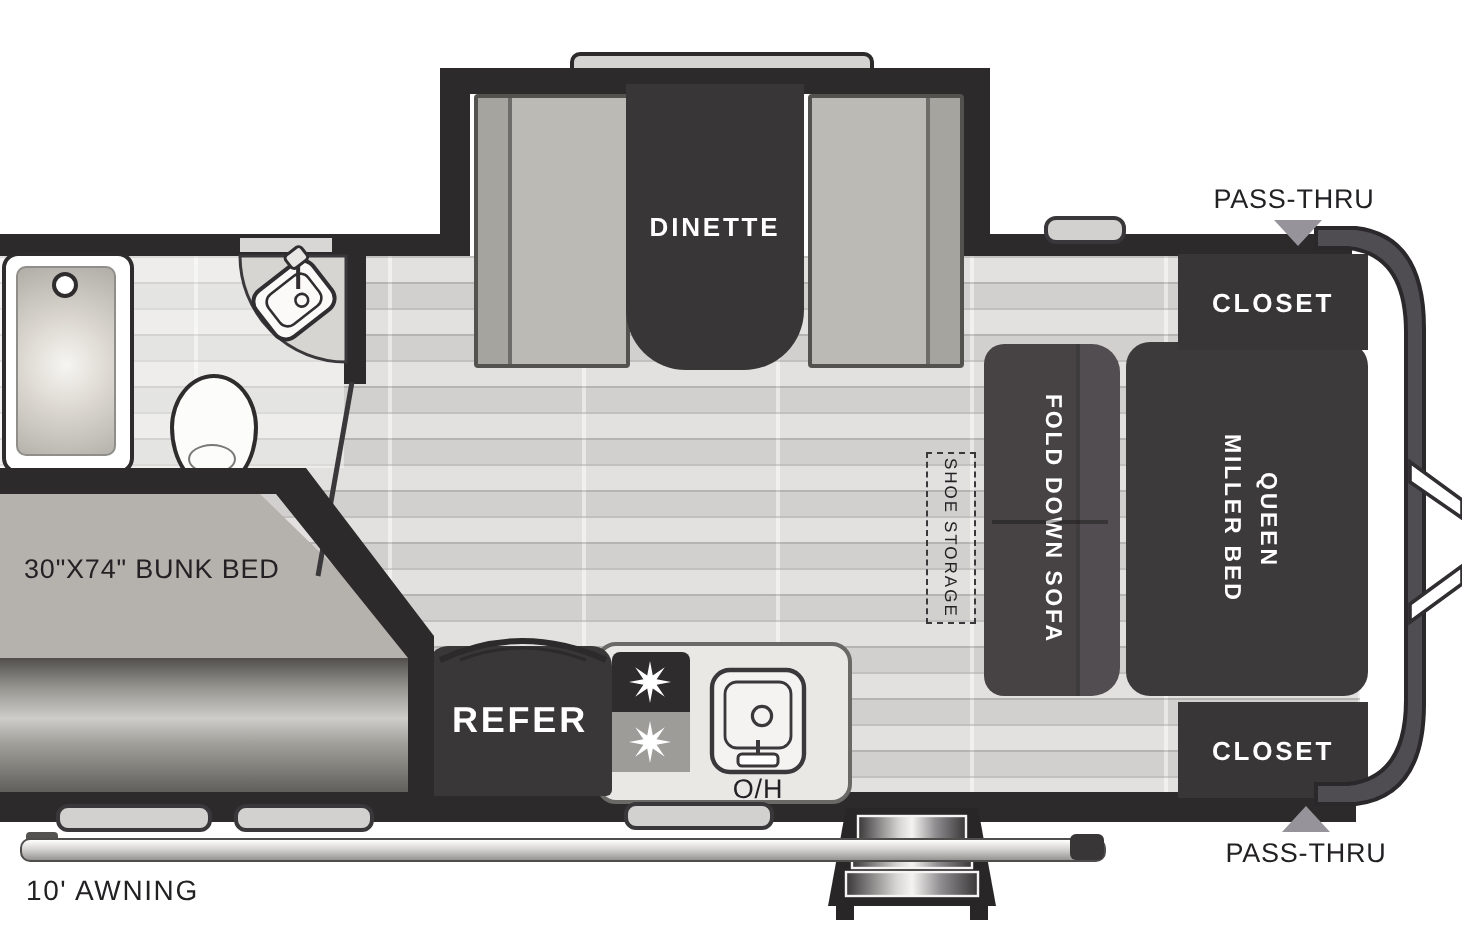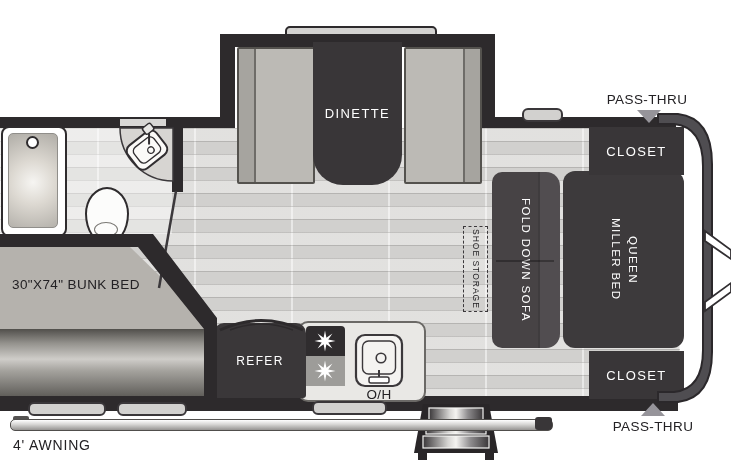--- a/index.html
+++ b/index.html
@@ -1,21 +1,21 @@
 <!DOCTYPE html>
 <html><head>
 <meta charset="utf-8">
 <style>
   html,body{margin:0;padding:0;background:#fff;}
   #plan{position:relative;width:731px;height:469px;background:#ffffff;overflow:hidden;
         font-family:"Liberation Sans",sans-serif;}
   .a{position:absolute;}
   .wall{background:#2d2a2c;}
   .lbl{font-weight:400;color:#232124;letter-spacing:.4px;white-space:nowrap;}
-  .wlbl{font-weight:400;color:#ffffff;letter-spacing:1.4px;white-space:nowrap;}
+  .wlbl{font-weight:700;color:#ffffff;letter-spacing:1.4px;white-space:nowrap;}
   .ctr{display:flex;align-items:center;justify-content:center;}
   .vtxt{writing-mode:vertical-rl;text-orientation:mixed;}
   .floor{background-color:#dcdbd9;background-image:
      repeating-linear-gradient(180deg,rgba(110,108,105,.28) 0 1px,transparent 1px 13px),
      repeating-linear-gradient(90deg,rgba(255,255,255,.5) 0 2px,transparent 2px 97px),
      repeating-linear-gradient(180deg,rgba(255,255,255,.16) 0 13px,rgba(0,0,0,.05) 13px 26px);}
   .pill{background:#d2d1cf;border:2px solid #3a373a;border-radius:6px;}
   .tri-down{width:0;height:0;border-left:12px solid transparent;border-right:12px solid transparent;border-top:13px solid #96949a;}
   .tri-up{width:0;height:0;border-left:12px solid transparent;border-right:12px solid transparent;border-bottom:13px solid #96949a;}
 </style>
@@ -50,21 +50,21 @@
   <div class="a" style="left:94px;top:222px;width:22px;height:13px;border:1.5px solid #7a7874;border-radius:50%;"></div>
   <div class="a wall" style="left:172px;top:117px;width:11px;height:75px;"></div>
   <div class="a wall" style="left:0;top:234px;width:141px;height:13px;"></div>
 
   <div class="a" style="left:0;top:247px;width:204px;height:82px;background:#b5b2ad;clip-path:polygon(0 0,130px 0,204px 72px,204px 82px,0 82px);"></div>
   <div class="a lbl" style="left:12px;top:277px;font-size:13.5px;">30"X74" BUNK BED</div>
   <div class="a" style="left:0;top:329px;width:204px;height:67px;background:linear-gradient(180deg,#514f4b 0%,#96948f 22%,#cfcdc9 45%,#a5a39e 62%,#615f5b 100%);"></div>
 
   <div class="a" style="left:298px;top:321px;width:124px;height:77px;background:#e9e8e5;border:2px solid #6b6966;border-radius:10px;"></div>
   <div class="a ctr" style="left:214px;top:323px;width:92px;height:75px;background:#3a3739;border-radius:10px 10px 3px 3px;">
-    <span class="wlbl" style="font-size:12px;">REFER</span>
+    <span class="wlbl" style="font-size:18px;">REFER</span>
   </div>
   <div class="a" style="left:306px;top:326px;width:39px;height:30px;background:#2f2c2e;border-radius:4px 4px 0 0;"></div>
   <div class="a" style="left:306px;top:356px;width:39px;height:30px;background:rgba(95,93,91,.55);"></div>
 
   <div class="a ctr" style="left:463px;top:226px;width:23px;height:84px;border:1.6px dashed #3b383b;">
     <span class="vtxt lbl" style="font-size:8.5px;letter-spacing:1px;">SHOE STORAGE</span>
   </div>
 
   <div class="a ctr" style="left:492px;top:172px;width:68px;height:176px;border-radius:10px 14px 14px 10px;background:linear-gradient(90deg,#474345 0 46px,#3f3c3e 46px 48px,#514d50 48px);">
     <div class="a" style="left:4px;right:6px;top:50%;height:2px;background:rgba(0,0,0,.3);"></div>
@@ -143,15 +143,15 @@
   <div class="a lbl" style="left:604px;top:92px;width:86px;text-align:center;font-size:13.5px;">PASS-THRU</div>
   <div class="a tri-down" style="left:637px;top:110px;"></div>
   <div class="a tri-up" style="left:641px;top:403px;"></div>
   <div class="a lbl" style="left:610px;top:419px;width:86px;text-align:center;font-size:13.5px;">PASS-THRU</div>
 
   <div class="a lbl" style="left:352px;top:387px;width:54px;text-align:center;font-size:13.5px;">O/H</div>
 
   <div class="a" style="left:13px;top:416px;width:16px;height:5px;background:#555352;border-radius:2px;"></div>
   <div class="a" style="left:10px;top:419px;width:541px;height:10px;background:linear-gradient(180deg,#ffffff,#d6d5d3 45%,#969492);border:1.5px solid #504e4c;border-radius:5px;"></div>
   <div class="a" style="left:535px;top:417px;width:17px;height:13px;background:#393638;border-radius:3px;"></div>
-  <div class="a lbl" style="left:13px;top:437px;font-size:14px;letter-spacing:.8px;">4' AWNING</div>
+  <div class="a lbl" style="left:13px;top:437px;font-size:14px;letter-spacing:.8px;">10' AWNING</div>
 
 </div>
 
 </body></html>

